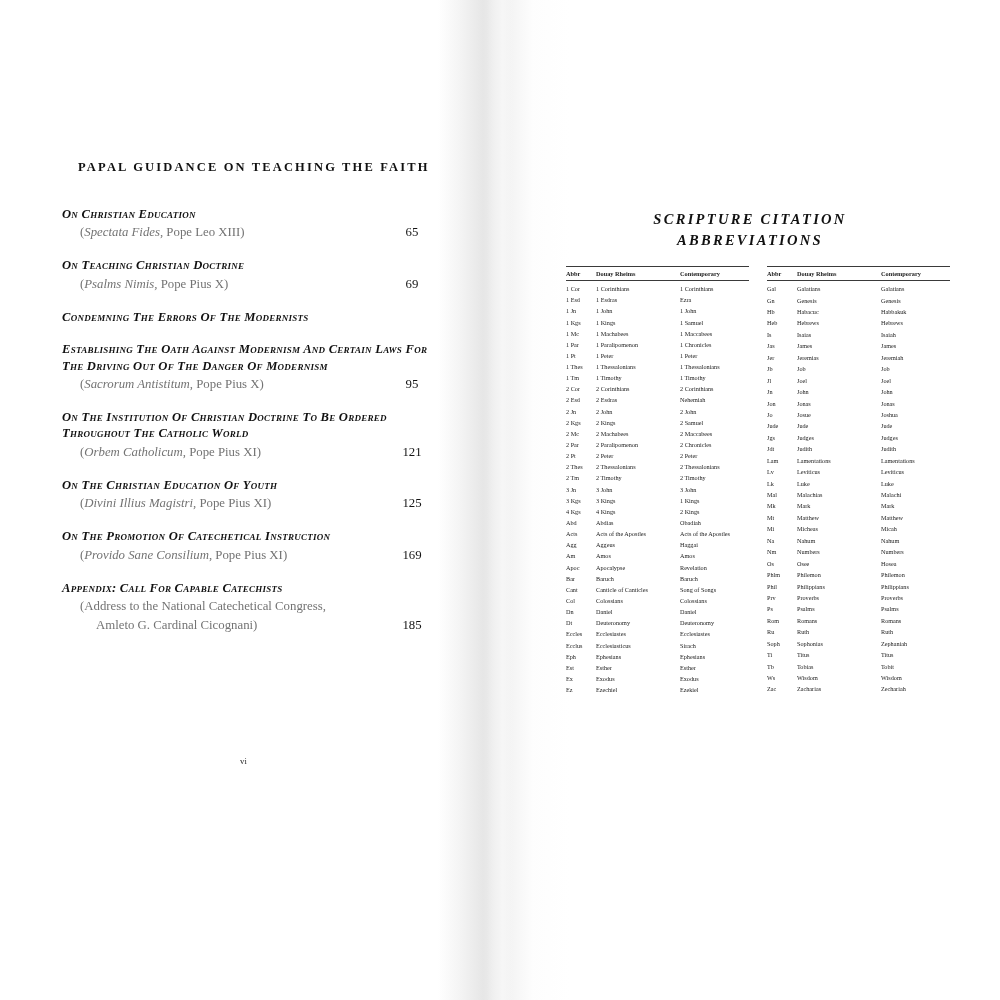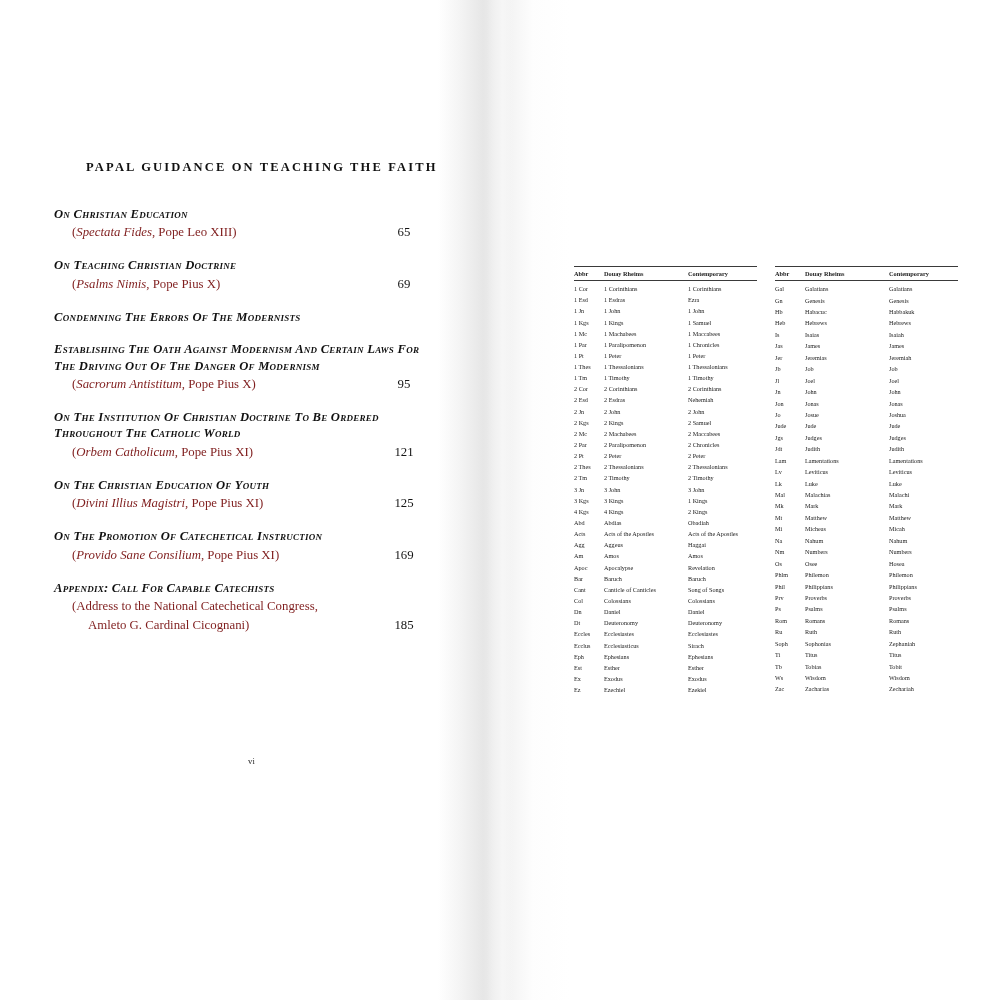--- a/index.html
+++ b/index.html
@@ -47,40 +47,39 @@
         rgba(247,247,247,0.9) 60%,
         rgba(255,255,255,0) 100%);
     pointer-events: none;
   }
 
   
   .page {
     position: absolute;
     top: 0;
     height: 939px;
-    margin-left: 8px;
   }
   .page-left  { left: 0;   width: 500px; }
   .page-right { left: 500px; width: 500px; }
 
   
   .contents-heading {
     position: absolute;
     left: 78px;
     top: 160px;
     font-size: 12.5px;
     font-weight: bold;
     letter-spacing: 2.15px;
     color: #111;
     white-space: nowrap;
   }
 
   .toc {
     position: absolute;
-    left: 46px;
+    left: 62px;
     top: 206px;
     width: 370px;
     font-family: Liberation Serif, serif;
   }
 
   .toc-entry {
     position: relative;
     margin-bottom: 16px;
   }
 
@@ -99,21 +98,21 @@
   .toc-sub-row {
     position: relative;
     display: block;
     margin-top: 2px;
     min-height: 17px;
   }
   .toc-sub {
     display: block;
     font-size: 12.8px;
     line-height: 17px;
-    color: #7f1d1d;
+    color: #737373;
     padding-left: 18px;
   }
   .toc-sub .ital { font-style: italic; }
   .toc-sub.indent2 { padding-left: 34px; }
 
   .toc-page {
     position: absolute;
     right: 0;
     bottom: 0;
     font-size: 12.8px;
@@ -250,20 +249,24 @@
             <span class="toc-page">185</span>
           </div>
         </div>
       </div>
 
     <div class="folio folio-left">vi</div>
   </div>
 
   <div class="page page-right">
 
+    <div class="abbr-heading">
+      <span class="l1">SCRIPTURE CITATION</span>
+      <span class="l2">ABBREVIATIONS</span>
+    </div>
 
     <div class="tables">
       <table class="abbr-table" id="tbl-left">
         <colgroup>
             <col class="col-abbr">
             <col class="col-dr">
             <col class="col-con">
           </colgroup>
         <thead>
             <tr>

